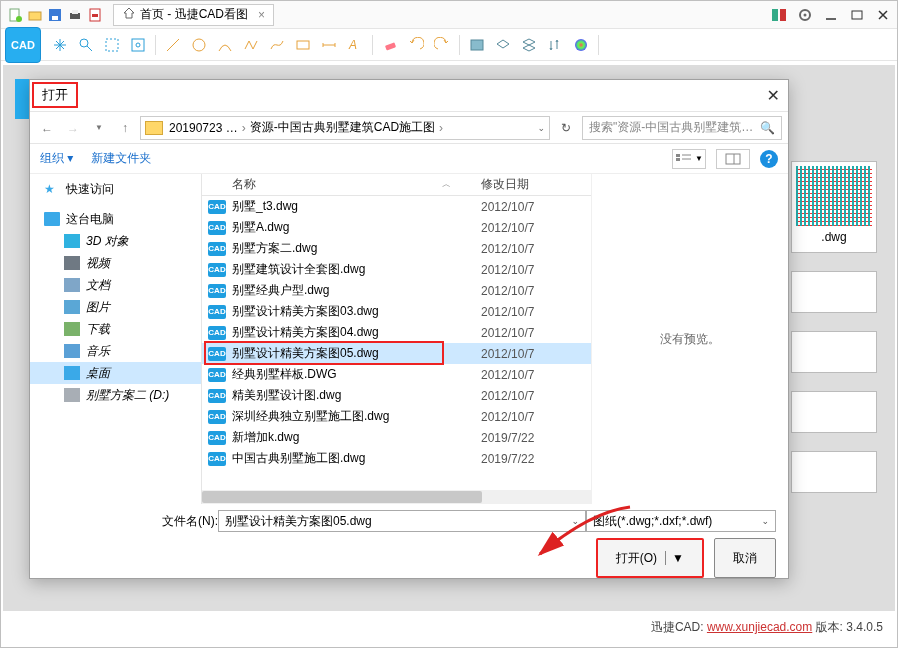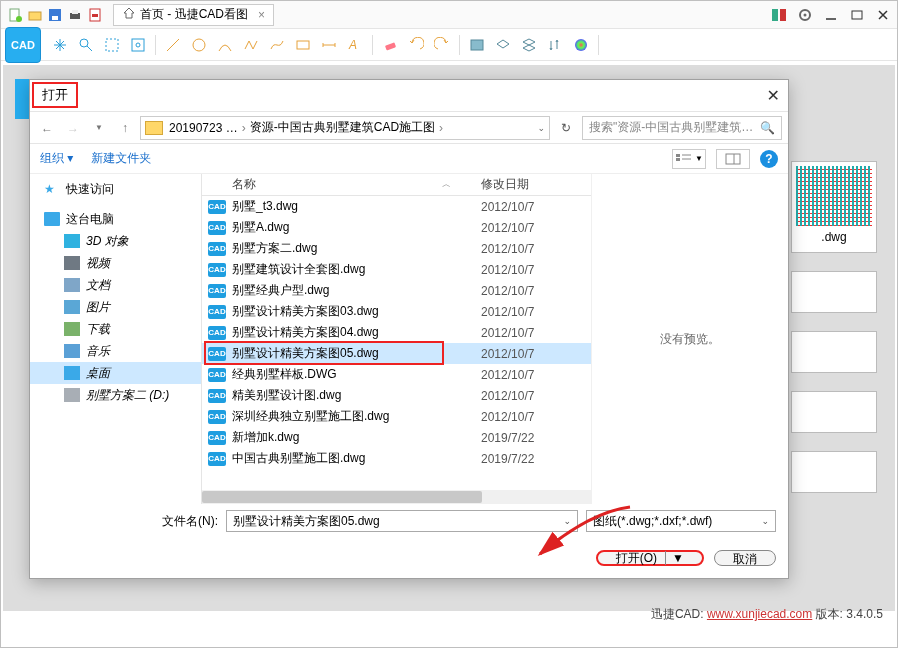--- a/index.html
+++ b/index.html
@@ -62,30 +62,30 @@
 .flist { flex: 1; overflow: hidden; position: relative; }
 .frow { height: 21px; display: flex; align-items: center; padding-left: 6px; }
 .frow .cad-chip { width: 18px; height: 14px; background: #1e9ee0; color: #fff; font-size: 8px; font-weight: bold; display: inline-flex; align-items: center; justify-content: center; border-radius: 2px; margin-right: 6px; }
 .frow .fname { flex: 1; white-space: nowrap; overflow: hidden; text-overflow: ellipsis; }
 .frow .fdate { width: 110px; color: #555; }
 .frow.selected { background: #cde8ff; }
 .red-box { position: absolute; border: 2px solid #e22; pointer-events: none; }
 .flist-scroll { position: absolute; bottom: 0; left: 0; right: 0; height: 14px; background: #f0f0f0; }
 .flist-scroll .thumb { position: absolute; left: 0; top: 1px; width: 280px; height: 12px; background: #c8c8c8; border-radius: 2px; }
 .preview { flex: 1; display: flex; align-items: center; justify-content: center; color: #666; }
-.dlg-foot1 { height: 34px; display: flex; align-items: center; padding: 12px 12px; gap: 8px; text-align: right; }
+.dlg-foot1 { height: 34px; display: flex; align-items: center; padding: 12px 12px; gap: 0; text-align: right; }
 .dlg-foot1 label { margin-left: 120px; }
 .dlg-foot1 .fname-input { flex: 1; height: 22px; border: 1px solid #aaa; padding: 0 6px; display: flex; align-items: center; justify-content: space-between; }
 .dlg-foot1 .filter { width: 190px; height: 22px; border: 1px solid #aaa; padding: 0 6px; display: flex; align-items: center; justify-content: space-between; }
 .dlg-foot2 { height: 40px; display: flex; align-items: center; justify-content: flex-end; padding: 0 12px; gap: 10px; position: relative; }
-.dlg-foot2 button { height: 16px; padding: 0 18px; border: 1px solid #888; background: #f4f4f4; border-radius: 10px; }
+.dlg-foot2 button { height: 40px; padding: 0 18px; border: 1px solid #888; background: #f4f4f4; border-radius: 2px; }
 .dlg-foot2 .open-btn { border: 2px solid #e22; display: flex; align-items: center; }
 .dlg-foot2 .open-btn .dd { border-left: 1px solid #888; margin-left: 8px; padding-left: 6px; }
 .arrow { position: absolute; width: 120px; height: 60px; pointer-events: none; }
-.footer { position: absolute; bottom: 24px; right: 14px; font-size: 12px; color: #444; }
+.footer { position: absolute; bottom: 11px; right: 14px; font-size: 12px; color: #444; }
 .footer a { color: #cc3333; text-decoration: underline; }
 </style>
 </head>
 <body>
 
 <div class="win">
 
   <div class="titlebar">
     <span class="tb-ico">
         <svg width="14" height="14">

